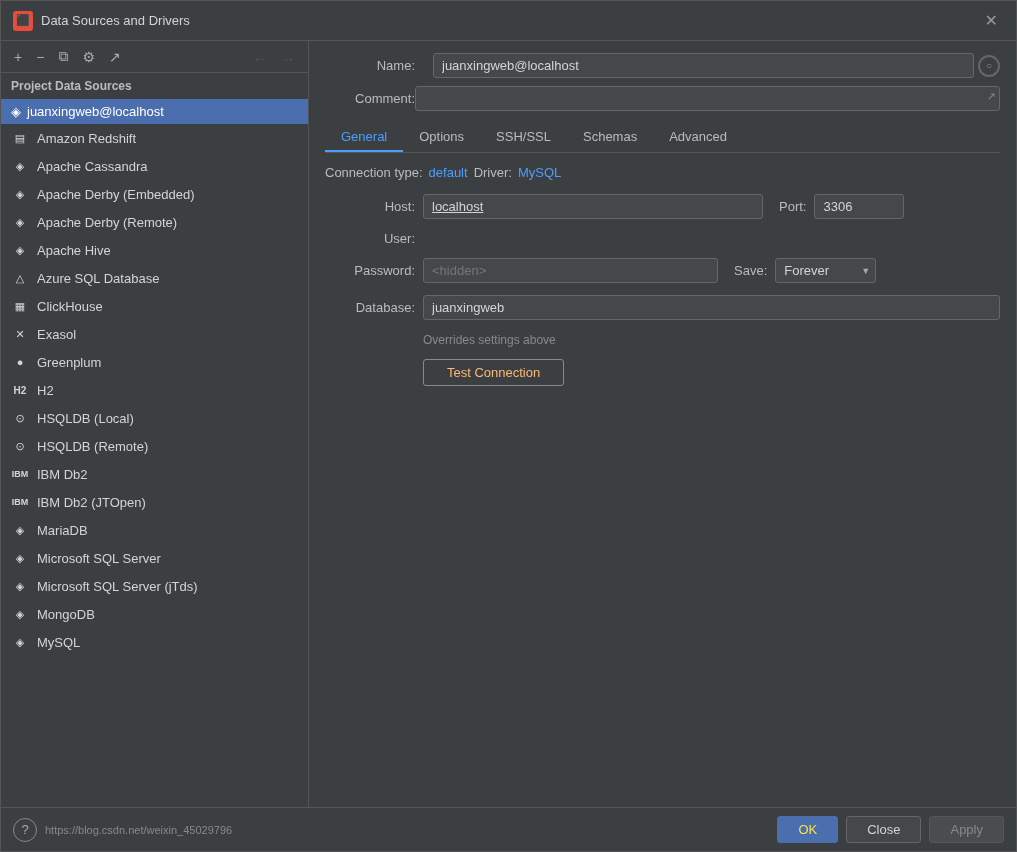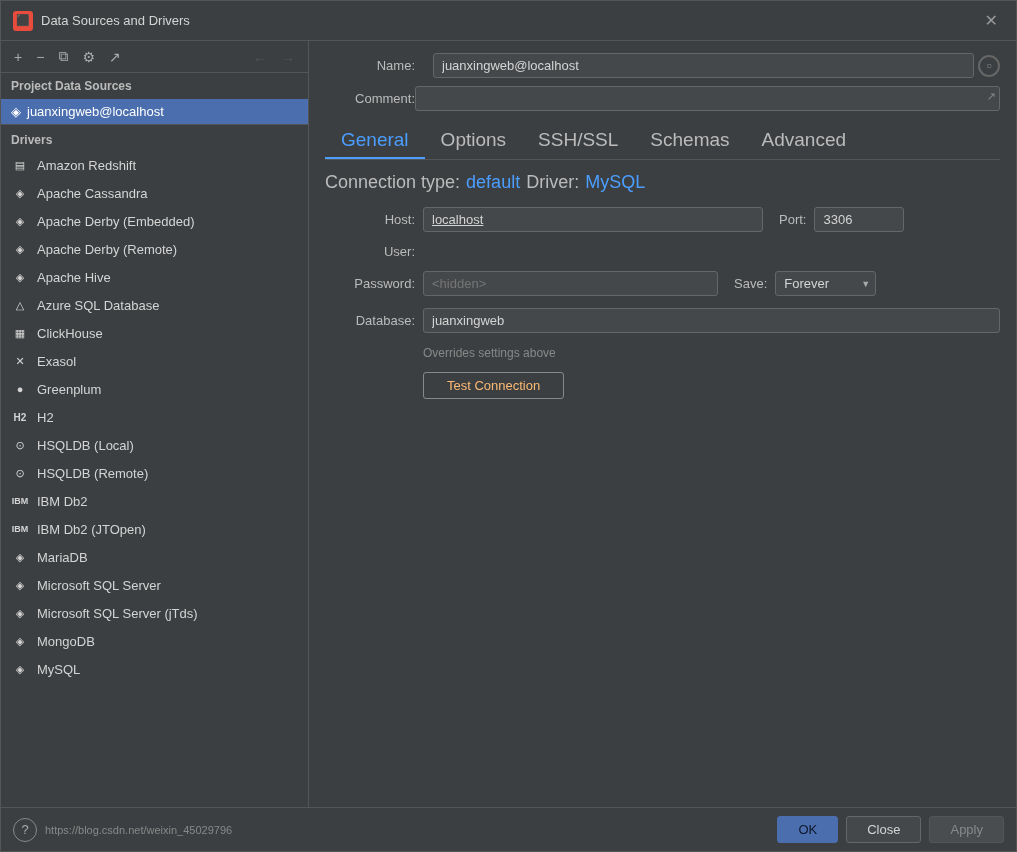--- a/index.html
+++ b/index.html
@@ -213,32 +213,32 @@
       display: flex;
       border-bottom: 1px solid #555;
       margin-bottom: 12px;
       gap: 0;
     }
     .tab {
       padding: 6px 16px;
       cursor: pointer;
       color: #bbb;
       border-bottom: 2px solid transparent;
-      font-size: 19px;
+      font-size: 13px;
     }
     .tab.active {
       color: #4b9eff;
       border-bottom: 2px solid #4b9eff;
     }
     .connection-type-row {
       display: flex;
       align-items: flex-start;
       gap: 6px;
       margin-bottom: 14px;
-      font-size: 18px;
+      font-size: 13px;
     }
     .conn-label { color: #bbb; }
     .conn-link { color: #4b9eff; cursor: pointer; text-decoration: none; }
     .field-row {
       display: flex;
       align-items: center;
       margin-bottom: 12px;
       gap: 8px;
     }
     .host-input { width: 340px; text-decoration: underline; }
@@ -312,21 +312,21 @@
     .bottom-right { display: flex; gap: 8px; }
     .action-btn {
       padding: 5px 20px;
       border-radius: 3px;
       border: 1px solid #666;
       cursor: pointer;
       font-size: 13px;
     }
     .ok-btn {
       background: #4b6eaf;
-      color: #0f172a;
+      color: #fde047;
       border-color: #4b6eaf;
     }
     .cancel-btn {
       background: #45484a;
       color: #d4d4d4;
     }
     .apply-btn {
       background: #4a4d4f;
       color: #888;
       border-color: #555;
@@ -362,21 +362,20 @@
         <button class="toolbar-btn disabled">←</button>
         <button class="toolbar-btn disabled">→</button>
       </div>
 
       <div class="section-header">Project Data Sources</div>
       <div class="selected-item">
         <span>◈</span>
         <span>juanxingweb@localhost</span>
       </div>
 
-      <div class="drivers-header">Drivers</div>
       <div class="driver-list">
         <div class="driver-item">
           <span class="driver-icon">▤</span>
           <span>Amazon Redshift</span>
         </div>
         <div class="driver-item">
           <span class="driver-icon">◈</span>
           <span>Apache Cassandra</span>
         </div>
         <div class="driver-item">

